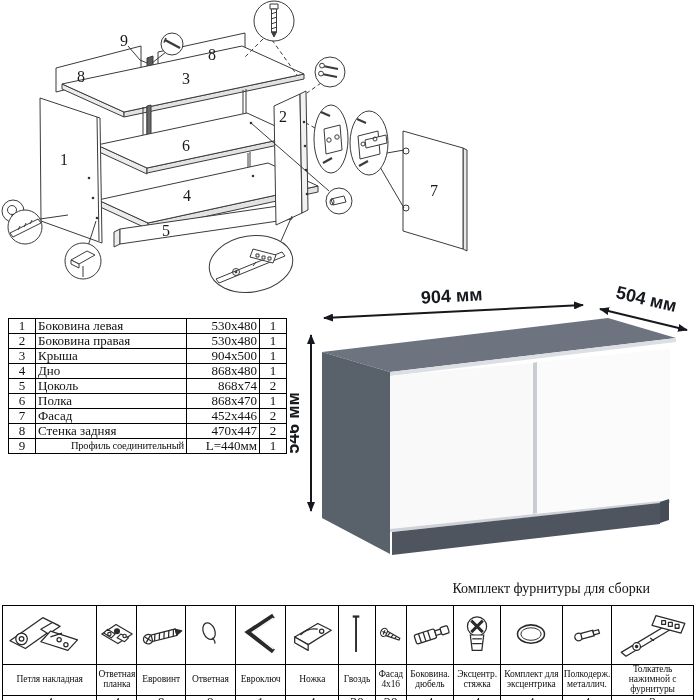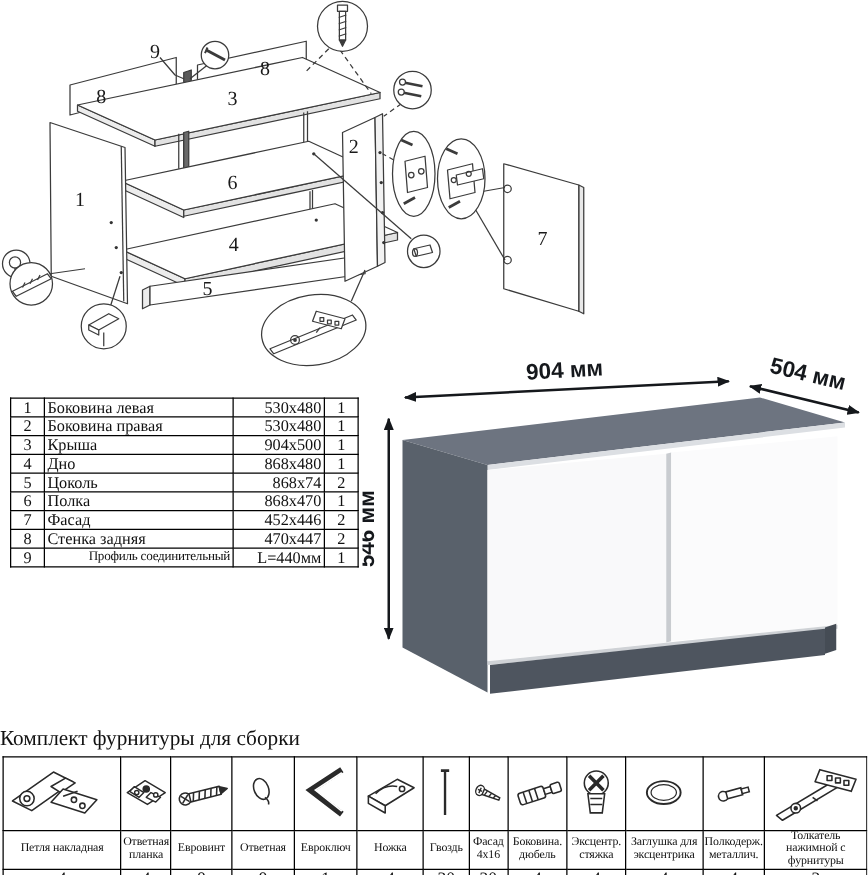--- a/index.html
+++ b/index.html
@@ -12,22 +12,22 @@
   table.parts{position:absolute;left:8px;top:318px;border-collapse:collapse;
               font-family:"Liberation Serif",serif;font-size:13px;line-height:1.05;}
   table.parts td{border:1.5px solid #000;height:14px;padding:0 2px;white-space:nowrap;}
   table.parts td.num{width:22px;text-align:center;}
   table.parts td.nm{width:146px;text-align:left;}
   table.parts td.sz{width:68px;text-align:right;}
   table.parts td.qt{width:22px;text-align:center;}
   table.parts tr:last-child td.nm{font-size:10.5px;letter-spacing:-.2px;text-align:right;}
 
   
-  .hw-title{position:absolute;left:0;top:581px;width:650px;text-align:left;
-            font-size:17px;font-family:"Liberation Serif",serif;}
+  .hw-title{position:absolute;left:0;top:581px;width:650px;text-align:right;
+            font-size:14px;font-family:"Liberation Serif",serif;}
   table.hw{position:absolute;left:2px;top:605px;border-collapse:collapse;table-layout:fixed;
            font-family:"Liberation Serif",serif;}
   table.hw td{border:1.4px solid #000;padding:0;text-align:center;vertical-align:middle;overflow:hidden;}
   table.hw tr.icons td{height:58px;}
   table.hw tr.names td{height:20px;font-size:9.5px;line-height:1.05;letter-spacing:-.1px;padding:0 1px;}
   table.hw tr.qtys td{height:14px;font-size:14px;}
   table.hw svg{margin:0 auto;}
 
   .dimtext{font-family:"Liberation Sans",sans-serif;font-weight:bold;font-size:18px;fill:#15181c;}
   .plabel{font-family:"Liberation Serif",serif;font-size:16px;fill:#1a1a1a;}
@@ -435,21 +435,21 @@
       <td>Петля накладная</td>
       <td>Ответная планка</td>
       <td>Евровинт</td>
       <td>Ответная</td>
       <td>Евроключ</td>
       <td>Ножка</td>
       <td>Гвоздь</td>
       <td>Фасад 4x16</td>
       <td>Боковина. дюбель</td>
       <td>Эксцентр. стяжка</td>
-      <td>Заглушка для эксцентрика</td>
+      <td>Комплект для эксцентрика</td>
       <td>Полкодерж. металлич.</td>
       <td>Толкатель нажимной с фурнитуры</td>
     </tr>
     <tr class="qtys">
       <td>4</td>
       <td>4</td>
       <td>8</td>
       <td>8</td>
       <td>1</td>
       <td>4</td>

